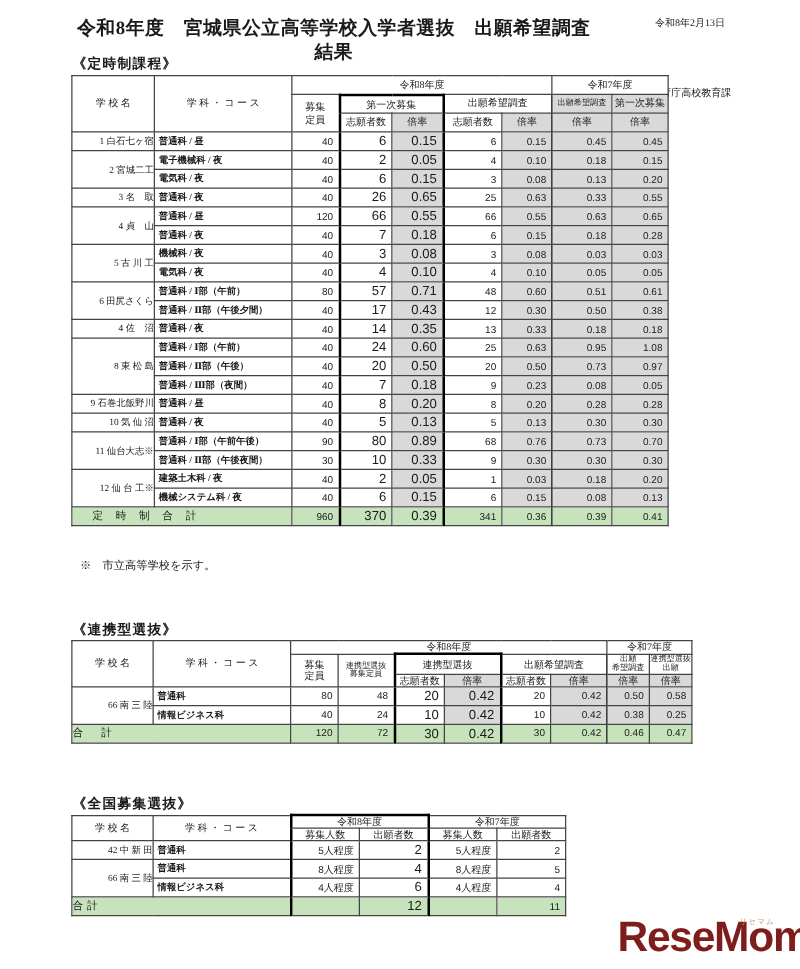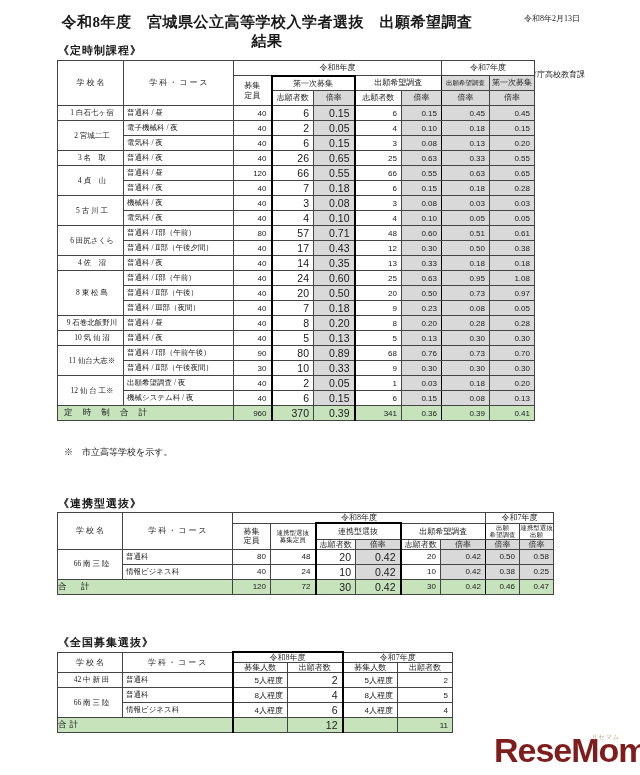--- a/index.html
+++ b/index.html
@@ -14,33 +14,33 @@
   .sec1 { left:58px; top:43px; }
   .sec2 { left:58px; top:496px; }
   .sec3 { left:58px; top:635px; }
   .footnote { left:64px; top:446px; font-size:9px; }
 
   table { border-collapse: collapse; table-layout: fixed; border:1.5px solid #000; }
   th, td { border:1px solid #444; overflow:hidden; white-space:nowrap; }
   th { font-weight:normal; font-size:8px; text-align:center; line-height:1.15; background:#fff; }
   td { height:15px; font-size:8px; }
   td.num { text-align:right; padding-right:4px; font-family:"Liberation Sans","DejaVu Sans",sans-serif; }
-  td.c-school { text-align:center; padding-left:3px; font-size:7.5px; vertical-align:middle; }
-  td.c-course { text-align:left; padding-left:3px; font-size:7.5px; }
+  td.c-school { text-align:right; padding-left:3px; font-size:7.5px; vertical-align:middle; }
+  td.c-course { text-align:left; padding-left:3px; font-size:7.5px;font-weight:bold; }
   .gray { background:#d9d9d9; }
   .big  { font-size:10.5px; }
   .xs   { font-size:6.5px; }
   .bl { border-left:2px solid #000; }
   .br { border-right:2px solid #000; }
   .bt { border-top:2px solid #000; }
   .mr { border-right:1.5px solid #000; }
   tr.group-start > td { border-top:1.5px solid #000; }
   tr.total-row > td { background:#c7e3bc !important; border-top:1.5px solid #000; }
   td.total-label { letter-spacing:3px; font-size:8.5px; }
-  #teiji-table td.total-label { text-align:left; padding-left:6px; letter-spacing:4px; }
+  #teiji-table td.total-label { text-align:left; padding-left:16px; letter-spacing:4px; }
   td.slash { background-image: linear-gradient(to bottom right,
              transparent calc(50% - 0.7px), #222 calc(50% - 0.7px),
              #222 calc(50% + 0.7px), transparent calc(50% + 0.7px)); }
 
   #teiji-table   { left:57px;  top:60px; }
   #teiji-table th { height:15px; }
   #renkei-table  { left:57px;  top:512px; }
   #zenkoku-table { left:57px;  top:651px; }
 
   .logo { left:494px; top:732px; width:140px; height:36px; text-align:right; }
@@ -279,21 +279,21 @@
         <td class="num cap">30</td>
         <td class="num big bl">10</td>
         <td class="num big gray br">0.33</td>
         <td class="num ">9</td>
         <td class="num gray mr">0.30</td>
         <td class="num gray">0.30</td>
         <td class="num gray">0.30</td>
       </tr>
       <tr class="group-start">
         <td class="c-school" rowspan="2">12 仙 台 工※</td>
-        <td class="c-course">出願希望調査 / 夜</td>
+        <td class="c-course">建築土木科 / 夜</td>
         <td class="num cap">40</td>
         <td class="num big bl">2</td>
         <td class="num big gray br">0.05</td>
         <td class="num ">1</td>
         <td class="num gray mr">0.03</td>
         <td class="num gray">0.18</td>
         <td class="num gray">0.20</td>
       </tr>
       <tr>
         <td class="c-course">機械システム科 / 夜</td>

